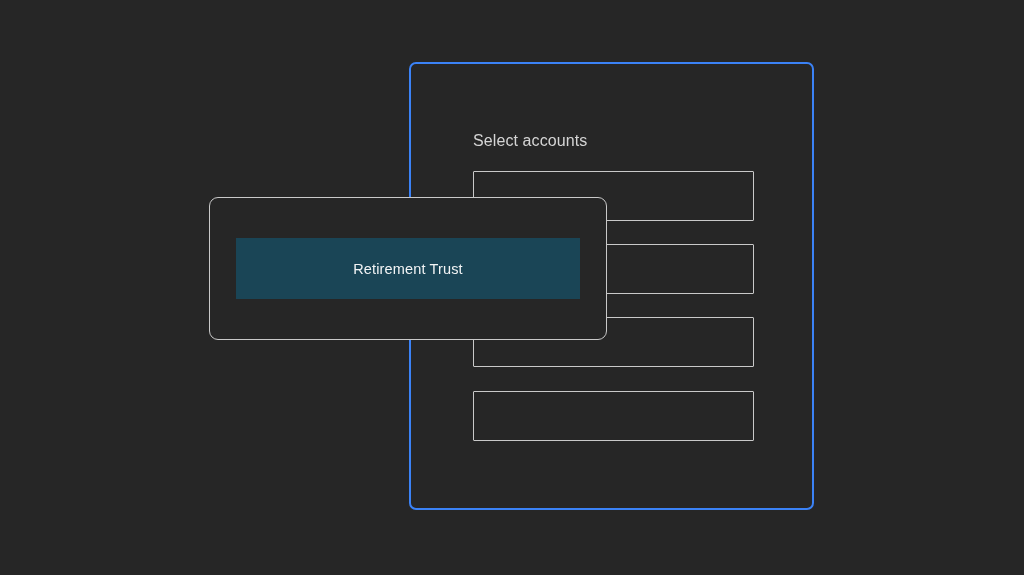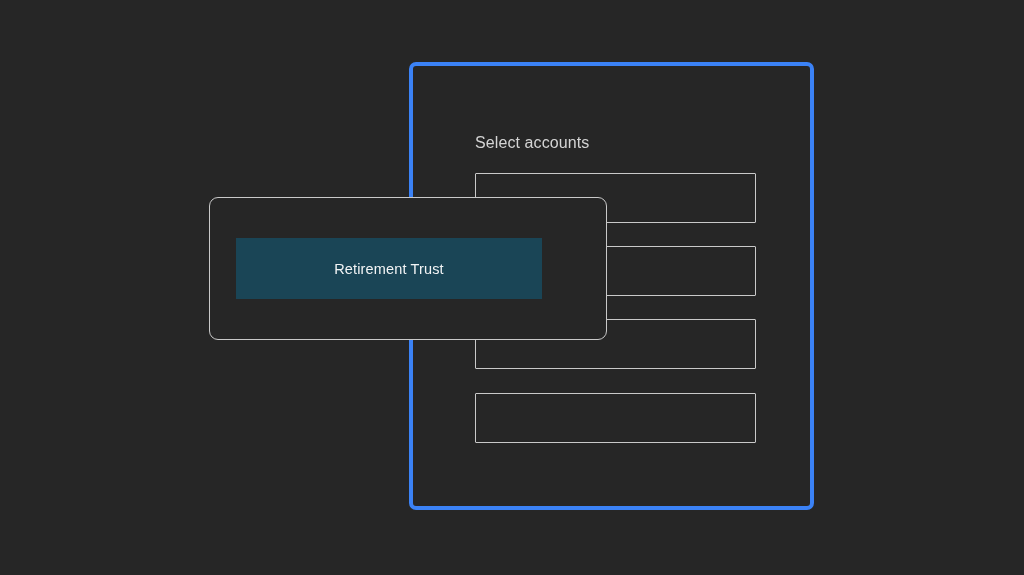--- a/index.html
+++ b/index.html
@@ -20,21 +20,21 @@
   }
 
   
   .panel {
     position: absolute;
     left: 409px;
     top: 62px;
     width: 405px;
     height: 448px;
     box-sizing: border-box;
-    border: 4px solid #3b82f6;
+    border: 2px solid #3b82f6;
     border-radius: 7px;
     background: #262626;
   }
 
   .panel-title {
     position: absolute;
     left: 62px;          
     top: 66px;           
     font-size: 16px;
     line-height: 22px;
@@ -79,21 +79,21 @@
     box-sizing: border-box;
     border: 1px solid #c9c9c9;
     border-radius: 9px;
     background: #262626;
   }
 
   .selected-account {
     position: absolute;
     left: 26px;          
     top: 40px;           
-    width: 306px;        
+    width: 344px;        
     height: 61px;        
     background: #1a4556;
     border-radius: 0;
     display: flex;
     align-items: center;
     justify-content: center;
   }
 
   .selected-account-label {
     font-size: 14.5px;

